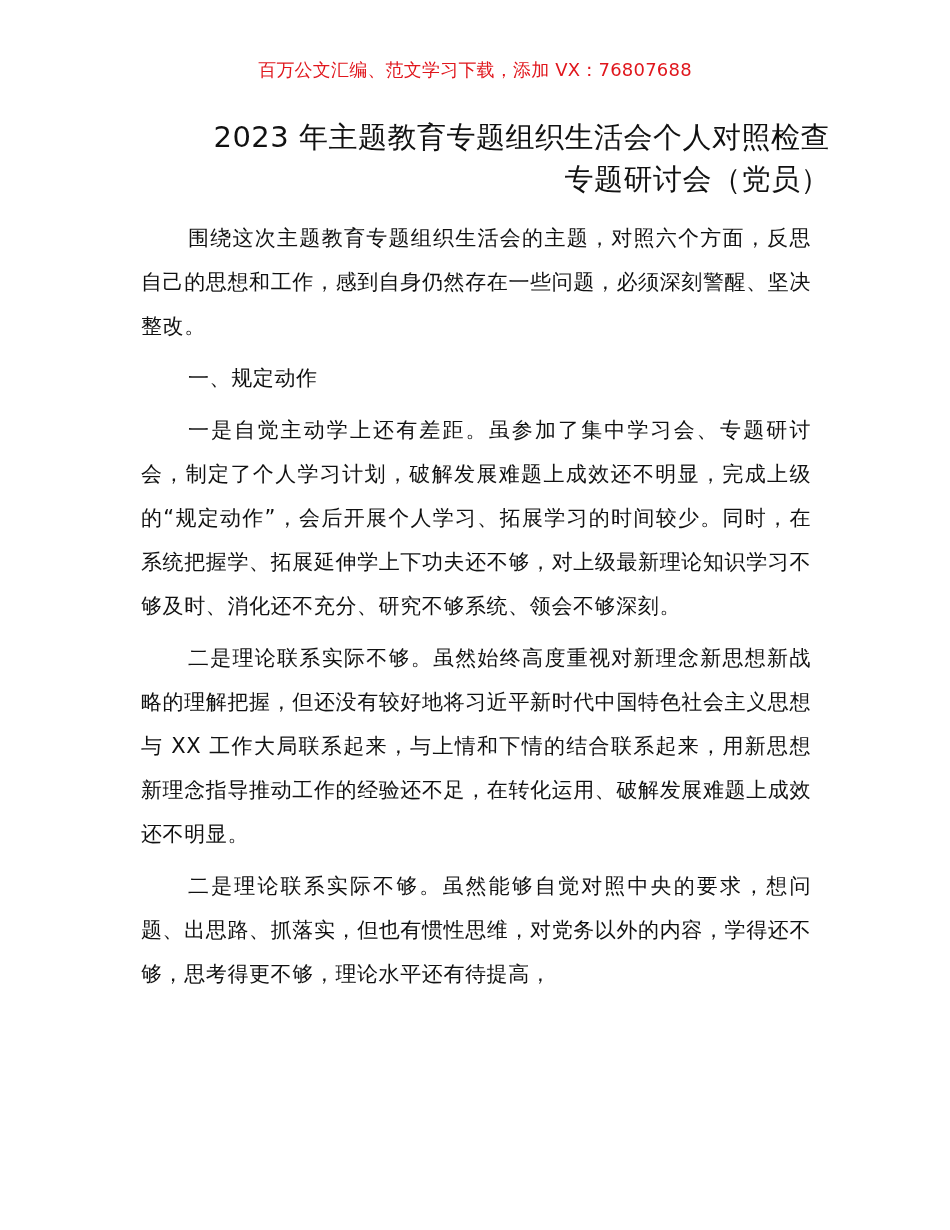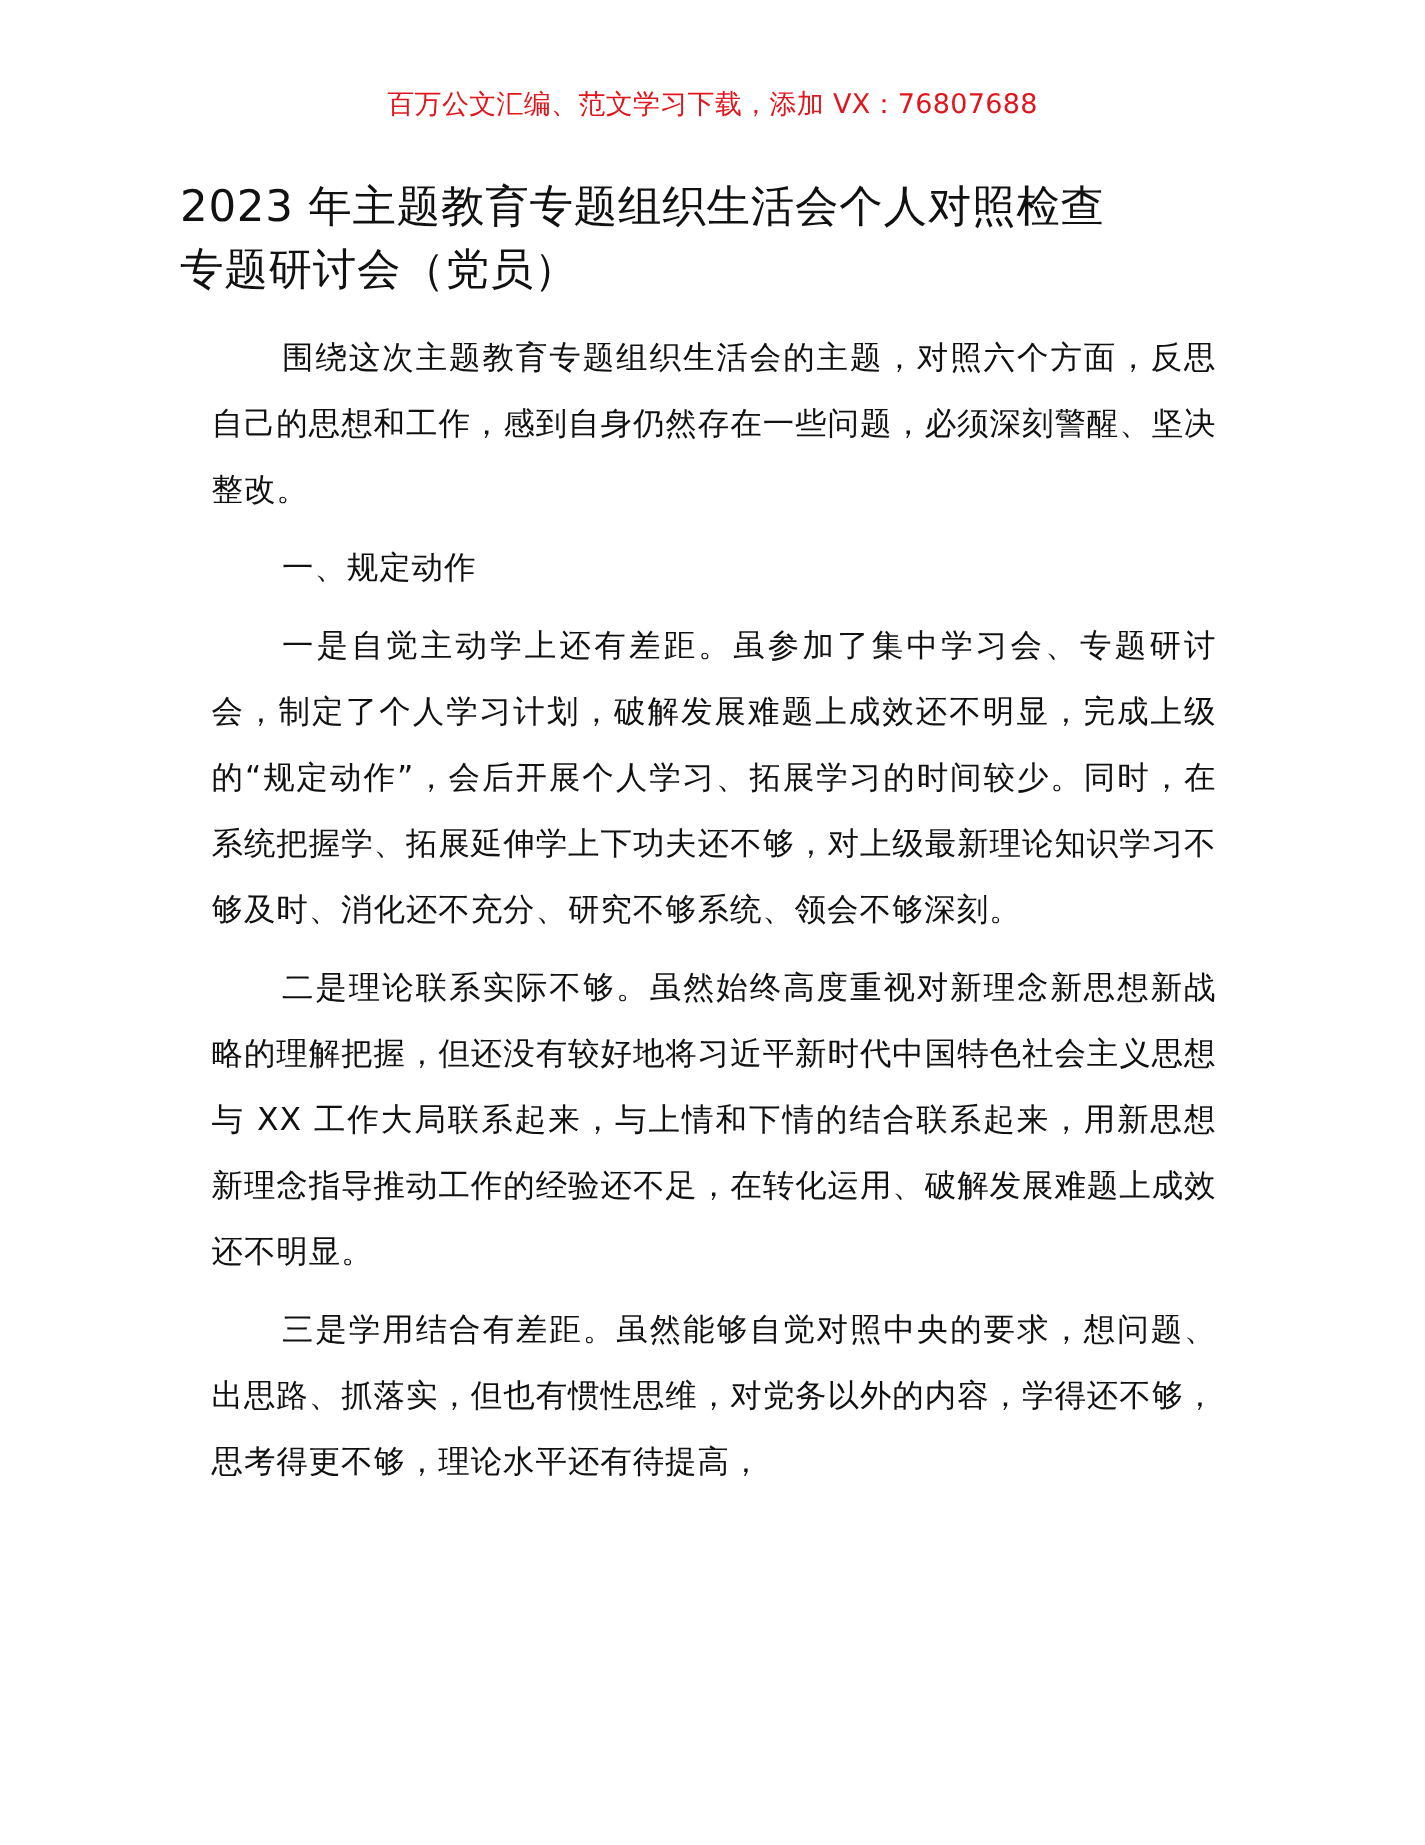--- a/index.html
+++ b/index.html
@@ -17,21 +17,21 @@
       top: 57px; left: 0; width: 950px;
       text-align: center;
       font-size: 18px;
       line-height: 26px;
       color: #e0161c;
       letter-spacing: 0.2px;
     }
     .title {
       position: absolute;
       top: 116px; left: 120px; width: 710px;
-      text-align: left;
+      text-align: right;
       font-size: 29px;
       line-height: 42px;
       color: #111;
       letter-spacing: 0.5px;
     }
     .body {
       position: absolute;
       top: 216px; left: 141px; width: 670px;
       font-size: 21px;
       line-height: 44px;
@@ -51,15 +51,15 @@
   <div class="title">
     <div>2023 年主题教育专题组织生活会个人对照检查</div>
     <div>专题研讨会（党员）</div>
   </div>
 
   <div class="body">
     <p>围绕这次主题教育专题组织生活会的主题，对照六个方面，反思自己的思想和工作，感到自身仍然存在一些问题，必须深刻警醒、坚决整改。</p>
     <p class="heading1">一、规定动作</p>
     <p>一是自觉主动学上还有差距。虽参加了集中学习会、专题研讨会，制定了个人学习计划，破解发展难题上成效还不明显，完成上级的“规定动作”，会后开展个人学习、拓展学习的时间较少。同时，在系统把握学、拓展延伸学上下功夫还不够，对上级最新理论知识学习不够及时、消化还不充分、研究不够系统、领会不够深刻。</p>
     <p>二是理论联系实际不够。虽然始终高度重视对新理念新思想新战略的理解把握，但还没有较好地将习近平新时代中国特色社会主义思想与 XX 工作大局联系起来，与上情和下情的结合联系起来，用新思想新理念指导推动工作的经验还不足，在转化运用、破解发展难题上成效还不明显。</p>
-    <p>三是学用结合有差距。虽然能够自觉对照中央的要求，想问题、出思路、抓落实，但也有惯性思维，对党务以外的内容，学得还不够，思考得更不够，理论水平还有待提高，</p>
+    <p>二是理论联系实际不够。虽然能够自觉对照中央的要求，想问题、出思路、抓落实，但也有惯性思维，对党务以外的内容，学得还不够，思考得更不够，理论水平还有待提高，</p>
   </div>
 </div>
 
 </body></html>

